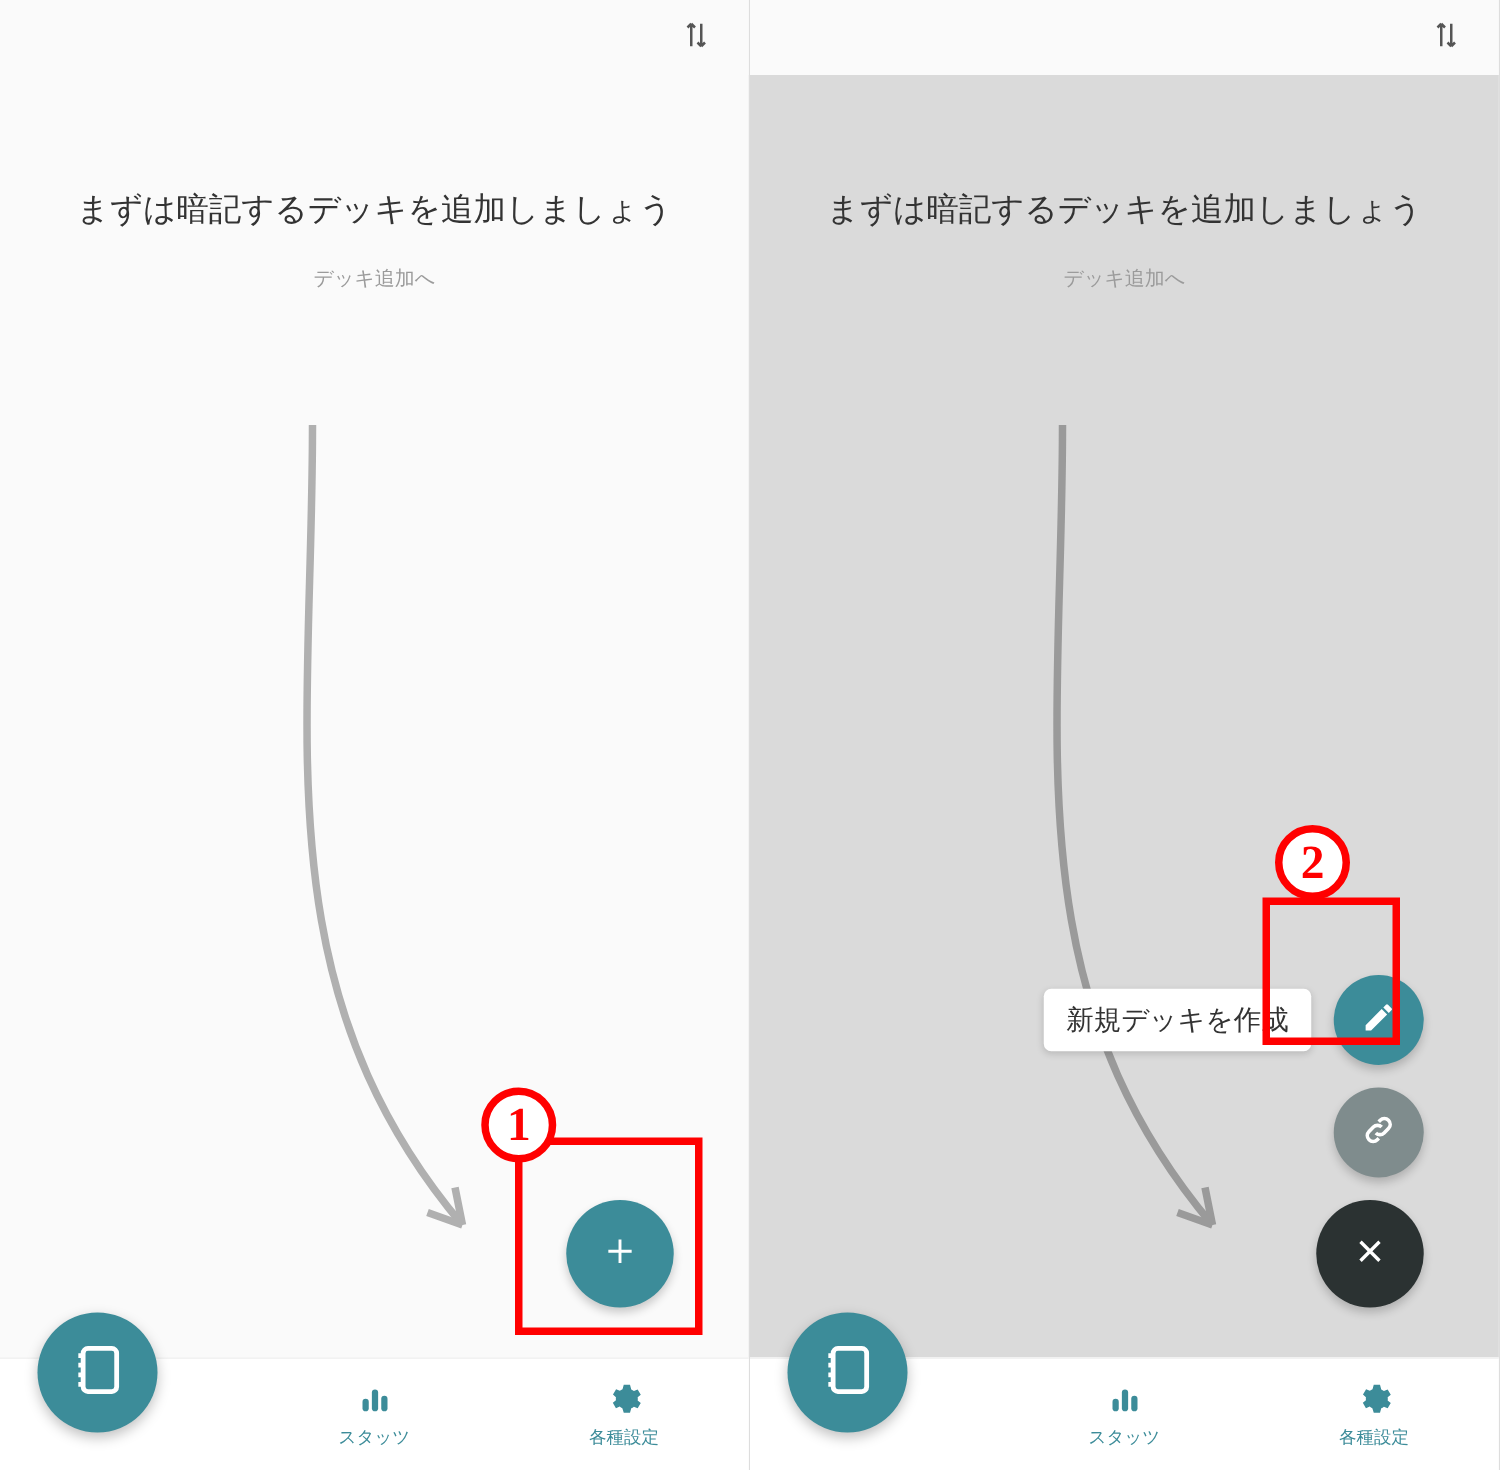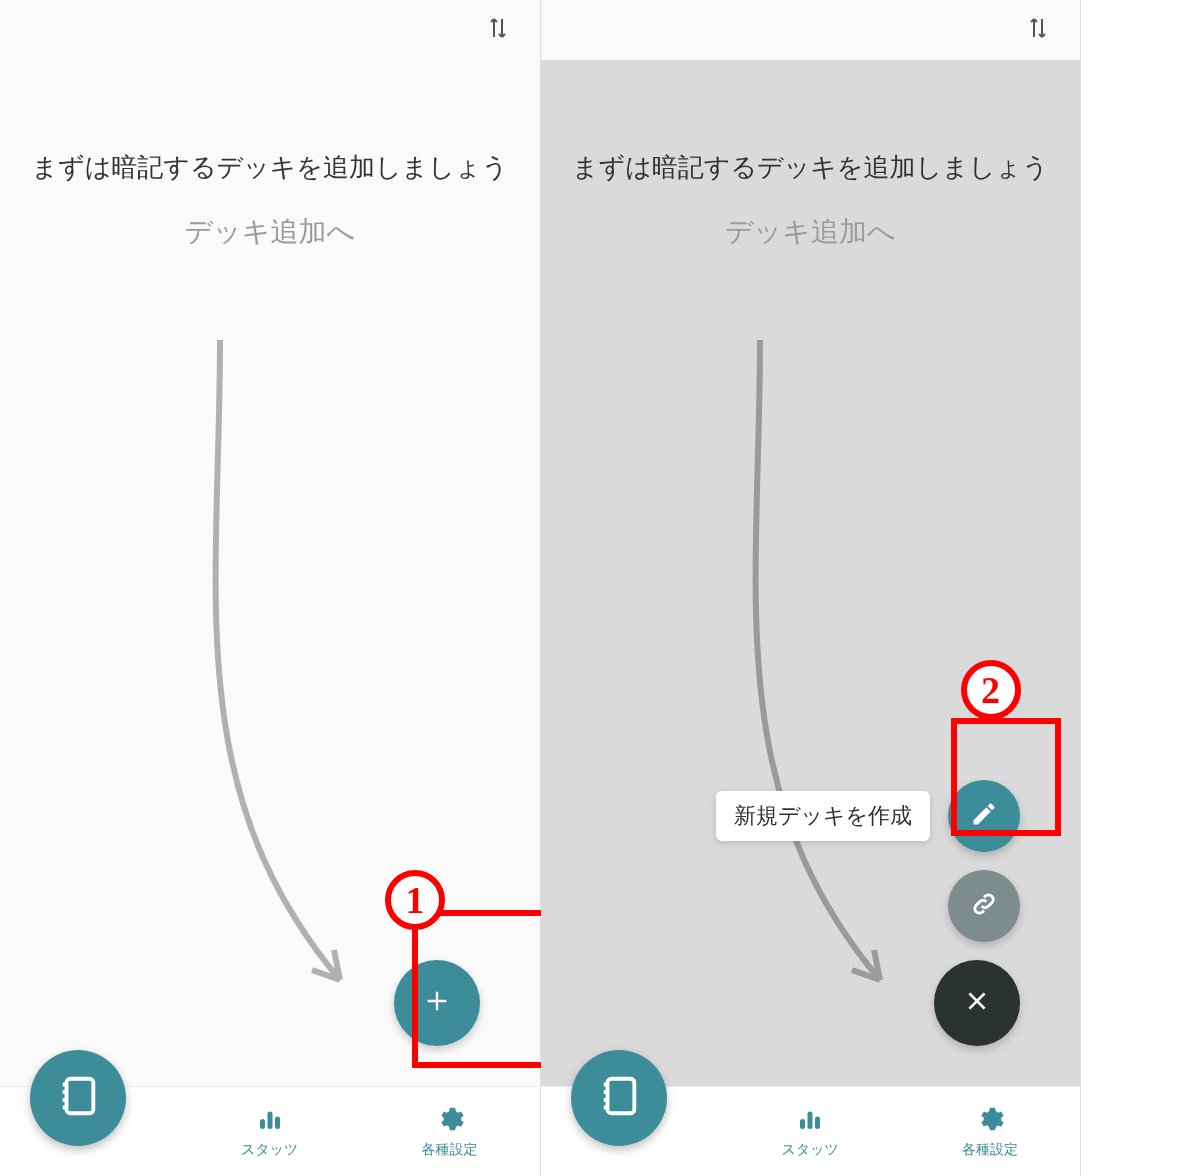--- a/index.html
+++ b/index.html
@@ -6,21 +6,21 @@
   body {
     font-family: -apple-system, "Hiragino Sans", "Hiragino Kaku Gothic ProN", sans-serif;
     background: #fff;
     width: 1200px;
     height: 1176px;
     position: relative;
     overflow: hidden;
   }
   .screens {
     display: flex;
-    width: 1081px;
+    width: 1200px;
     height: 1176px;
   }
   .screen {
     position: relative;
     width: 600px;
     height: 1176px;
     border-right: 1px solid #ddd;
   }
   .screen-left { background: #fafafa; }
   .screen-right { background: #fafafa; }
@@ -45,21 +45,21 @@
     padding-top: 90px;
     text-align: center;
   }
   .empty-title {
     font-size: 26px;
     color: #333;
     font-weight: 400;
     margin-bottom: 28px;
   }
   .empty-sub {
-    font-size: 28px;
+    font-size: 16px;
     color: #9b9b9b;
   }
 
   .arrow-svg {
     position: absolute;
     top: 280px;
     left: 50%;
     transform: translateX(-50%);
     pointer-events: none;
   }

